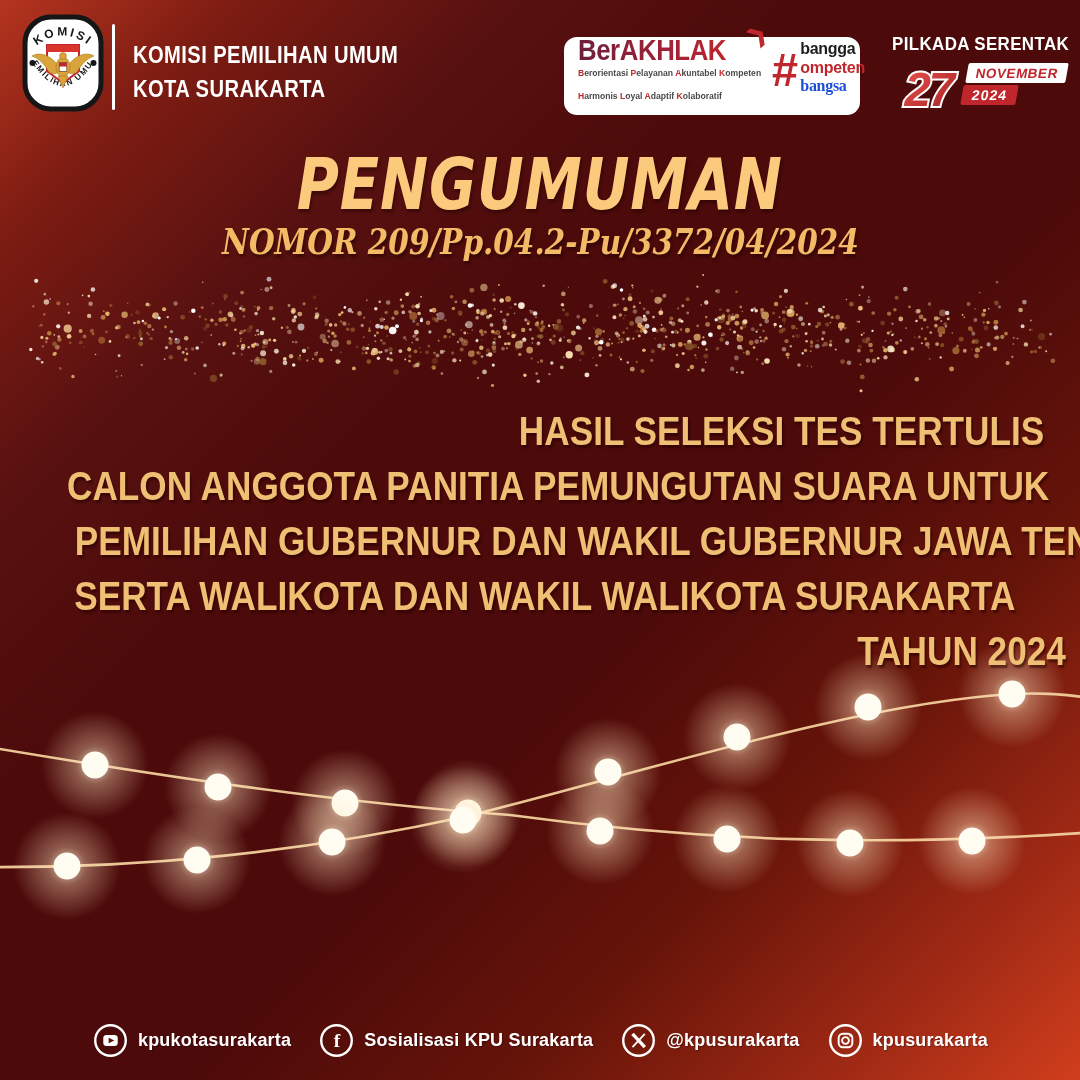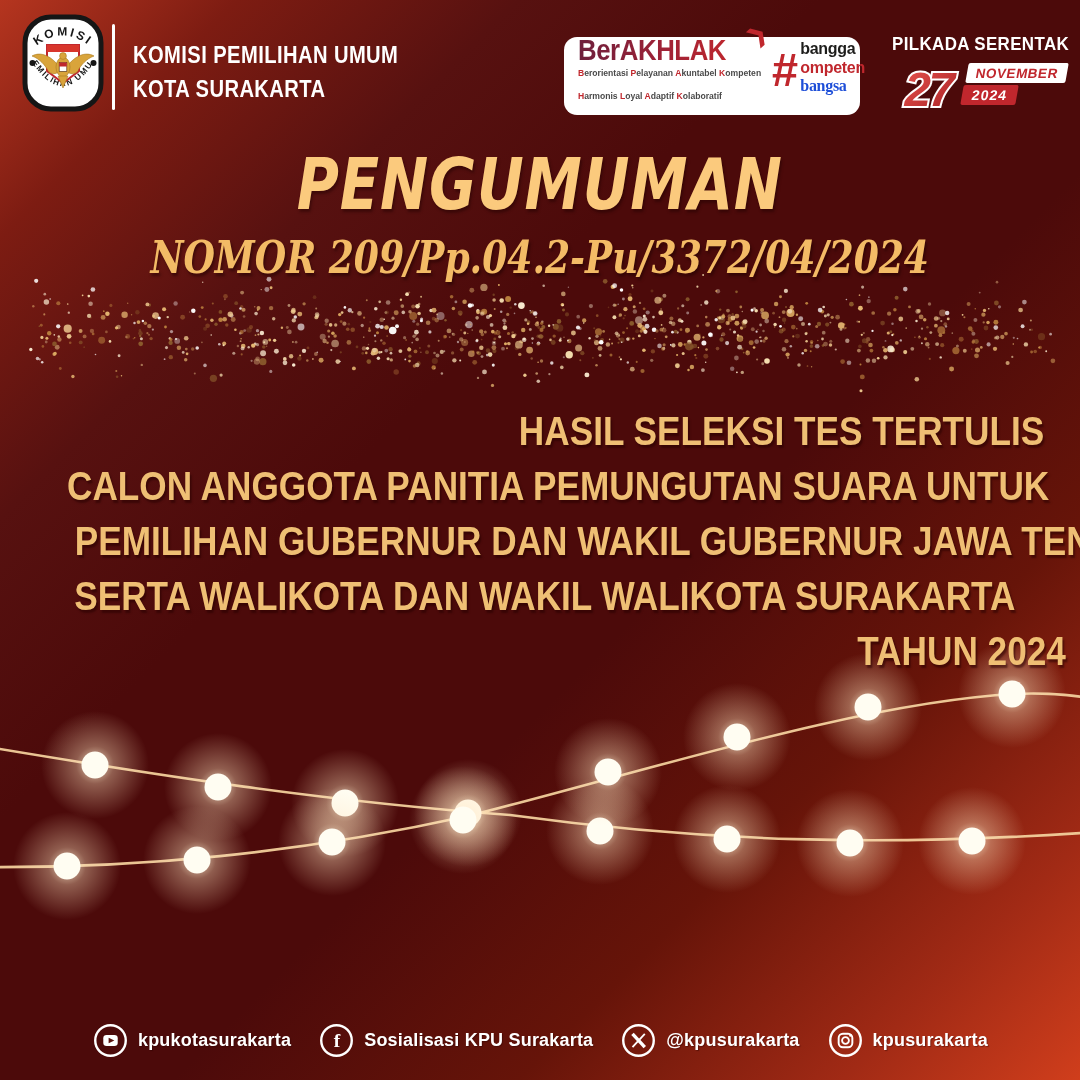--- a/index.html
+++ b/index.html
@@ -41,23 +41,23 @@
   .pk-year{background:#c0272d;color:#ffffff;font-weight:bold;font-size:14px;padding:2px 10px;transform:skewX(-10deg) translateX(-5px);margin-top:2px;align-self:flex-start;border-radius:2px;letter-spacing:1px;}
   
   .title{
     position:absolute;top:142px;left:0;width:100%;text-align:center;
     font-family:"DejaVu Sans",sans-serif;font-weight:bold;font-style:oblique;
     font-size:72px;color:#fbca7d;letter-spacing:1px;
     text-shadow:2px 3px 3px rgba(30,0,0,.45);
   }
   .title .cond{display:inline-block;transform:scaleX(.8);}
   .nomor{
-    position:absolute;top:232px;left:0;width:100%;text-align:center;
+    position:absolute;top:220px;left:0;width:100%;text-align:center;
     font-family:"DejaVu Serif",serif;font-weight:bold;font-style:italic;
-    font-size:44px;color:#f3bb66;text-shadow:2px 3px 3px rgba(30,0,0,.5);
+    font-size:36px;color:#f3bb66;text-shadow:2px 3px 3px rgba(30,0,0,.5);
   }
   .nomor .cond{display:inline-block;transform:scaleX(.82);white-space:nowrap;}
   .deco-svg{position:absolute;left:0;top:0;width:1080px;height:1080px;pointer-events:none;}
   .body-lines{position:absolute;top:404px;left:0;width:100%;text-align:right;}
   .body-line{
     font-weight:bold;font-size:40px;line-height:55px;color:#efbf74;white-space:nowrap;
     text-shadow:2px 3px 2px rgba(40,0,0,.55);
   }
   .body-line .cond{display:inline-block;transform:scaleX(.88);}
   

